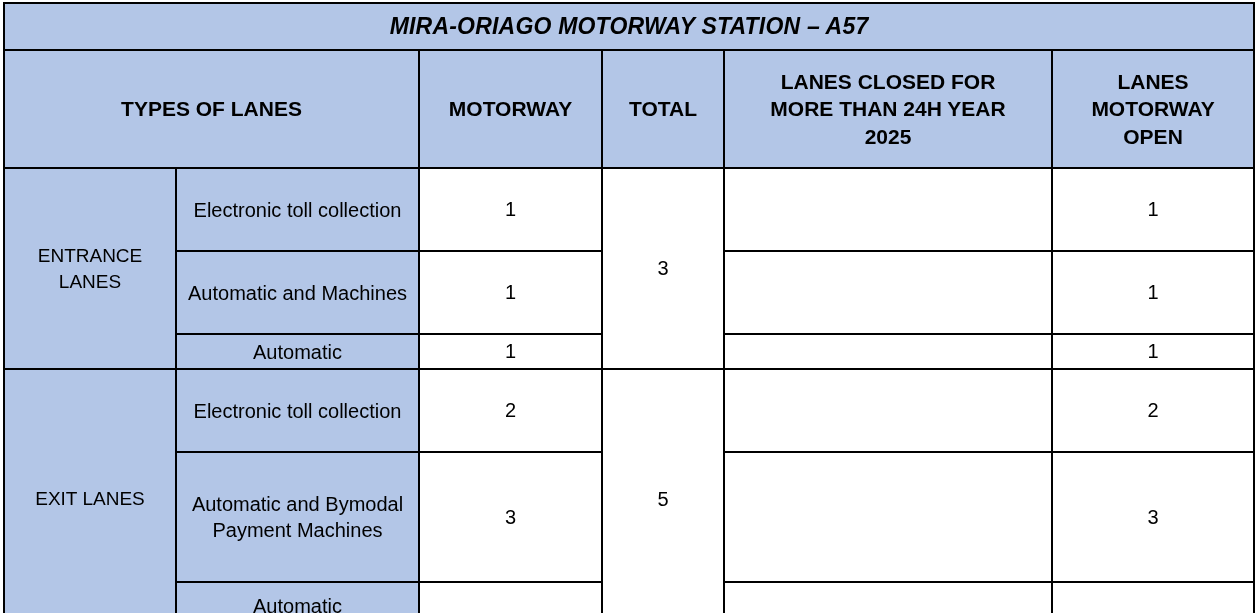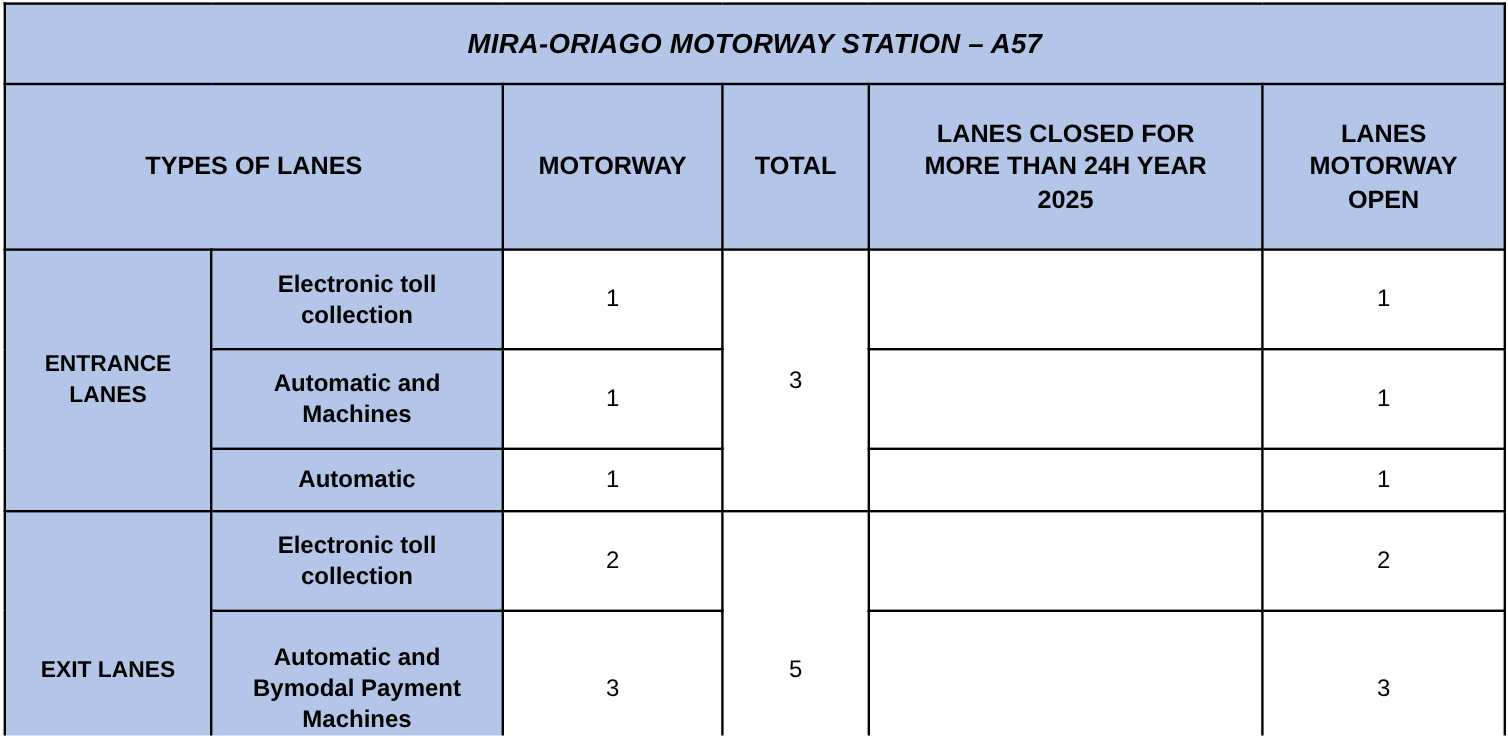--- a/index.html
+++ b/index.html
@@ -27,21 +27,21 @@
     position: absolute;
     left: 3px;
     top: 2px;
     width: 1250px;
     border-collapse: collapse;
     table-layout: fixed;
   }
 
   table.lanes-table td {
     border: 2px solid #000000;
-    padding: 12px;
+    padding: 2px;
     text-align: center;
     vertical-align: middle;
     color: #000000;
   }
 
   
   col.c-group    { width: 172px; }
   col.c-type     { width: 243px; }
   col.c-quantity { width: 183px; }
   col.c-total    { width: 122px; }
@@ -67,28 +67,28 @@
     line-height: 1.30;
     font-weight: bold;
     padding: 2px 6px;
   }
   .header-cell .hdr-text { display: block; }
 
   
   .group-cell {
     background: #b3c6e7;
     font-size: 19px;
-    font-weight: bold;
+    font-weight: normal;
     line-height: 1.35;
     padding: 2px 4px;
   }
   .type-cell {
     background: #b3c6e7;
     font-size: 20px;
-    font-weight: bold;
+    font-weight: normal;
     line-height: 1.30;
     padding: 3px 10px;
   }
   .num-cell {
     background: #ffffff;
     font-size: 20px;
     font-weight: normal;
   }
   .total-cell {
     background: #ffffff;

